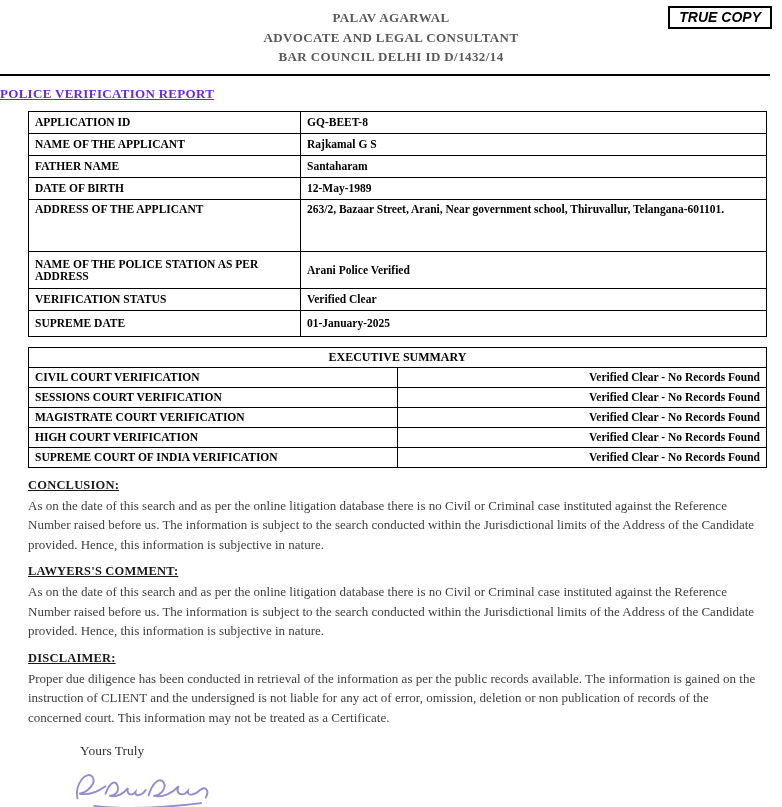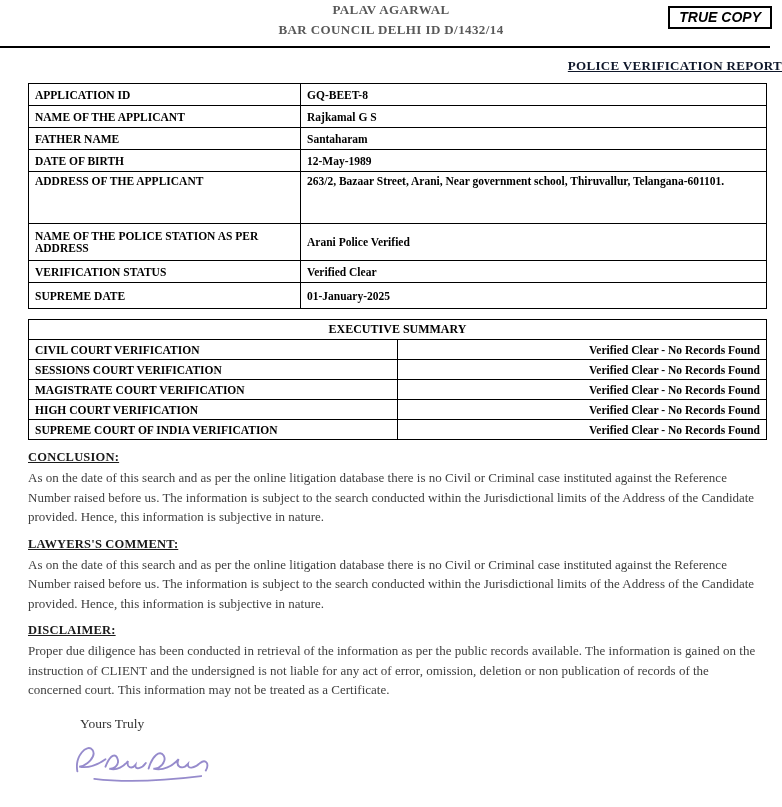--- a/index.html
+++ b/index.html
@@ -9,20 +9,21 @@
     height: 807px;
     position: relative;
     overflow: hidden;
     font-family: "Liberation Serif", serif;
     color: #000;
   }
 
   
   .letterhead {
     text-align: center;
+    padding-top: 8px;
     color: #595959;
     font-weight: bold;
     font-size: 13px;
     letter-spacing: 0.4px;
     line-height: 1.5;
   }
   .stamp {
     position: absolute;
     top: 6px;
     right: 10px;
@@ -36,27 +37,27 @@
     background: #fff;
   }
   .top-rule {
     border: none;
     border-top: 2.5px solid #000;
     width: 770px;
     margin: 7px 0 0 0;
   }
 
   .report-title {
-    text-align: right;
+    text-align: left;
     font-weight: bold;
     font-size: 13px;
     letter-spacing: 0.3px;
     text-decoration: underline;
     margin-top: 10px;
-    color: #0f172a;
+    color: #6d28d9;
   }
 
   .content { padding: 0 15px 0 28px; }
 
   table { border-collapse: collapse; width: 100%; table-layout: fixed; }
   .main-table { margin-top: 9px; }
   .main-table td, .summary-table td, .summary-table th {
     border: 1.2px solid #000;
     padding: 2px 6px;
     font-size: 11.5px;
@@ -102,20 +103,21 @@
 </style>
 </head>
 <body>
 
 <div class="stamp">
   <span>TRUE COPY</span>
 </div>
 
 <div class="letterhead">
   <div>PALAV AGARWAL</div>
+  <div>ADVOCATE AND LEGAL CONSULTANT</div>
   <div>BAR COUNCIL DELHI ID D/1432/14</div>
 </div>
 
 <hr class="top-rule">
 
 <div class="report-title">POLICE VERIFICATION REPORT</div>
 
 <div class="content">
 
   <table class="main-table">

